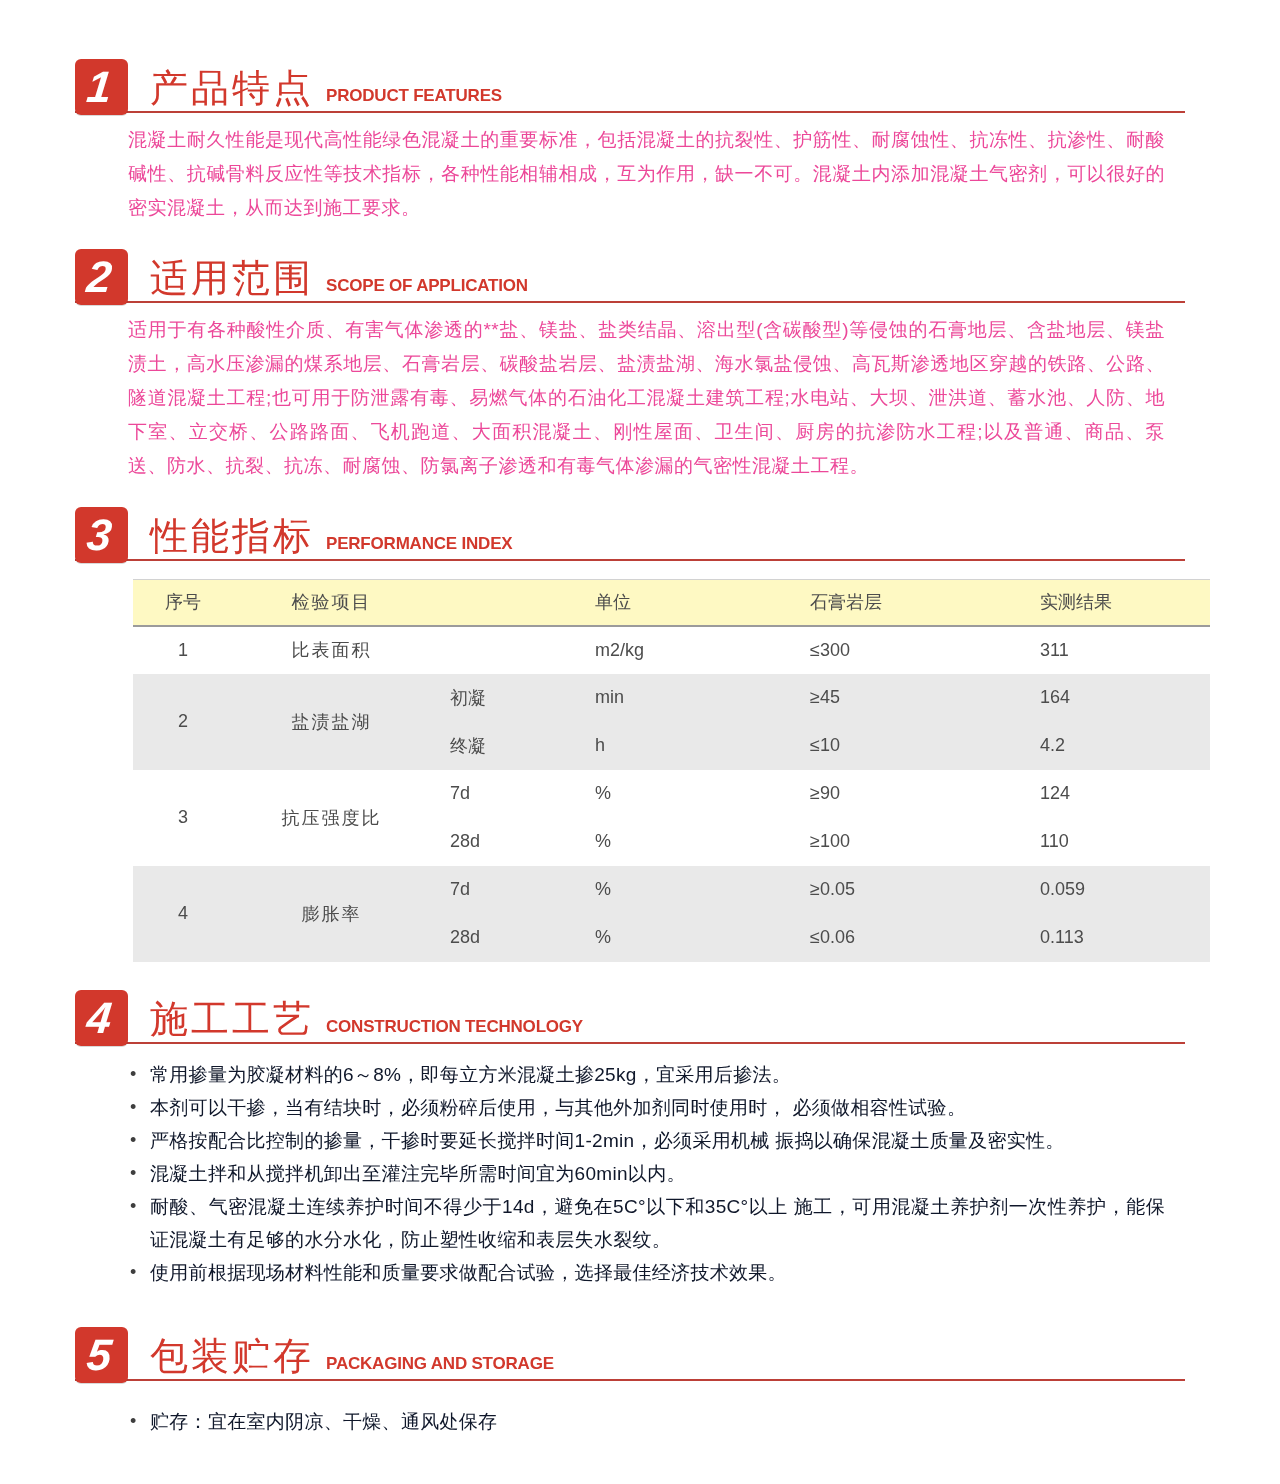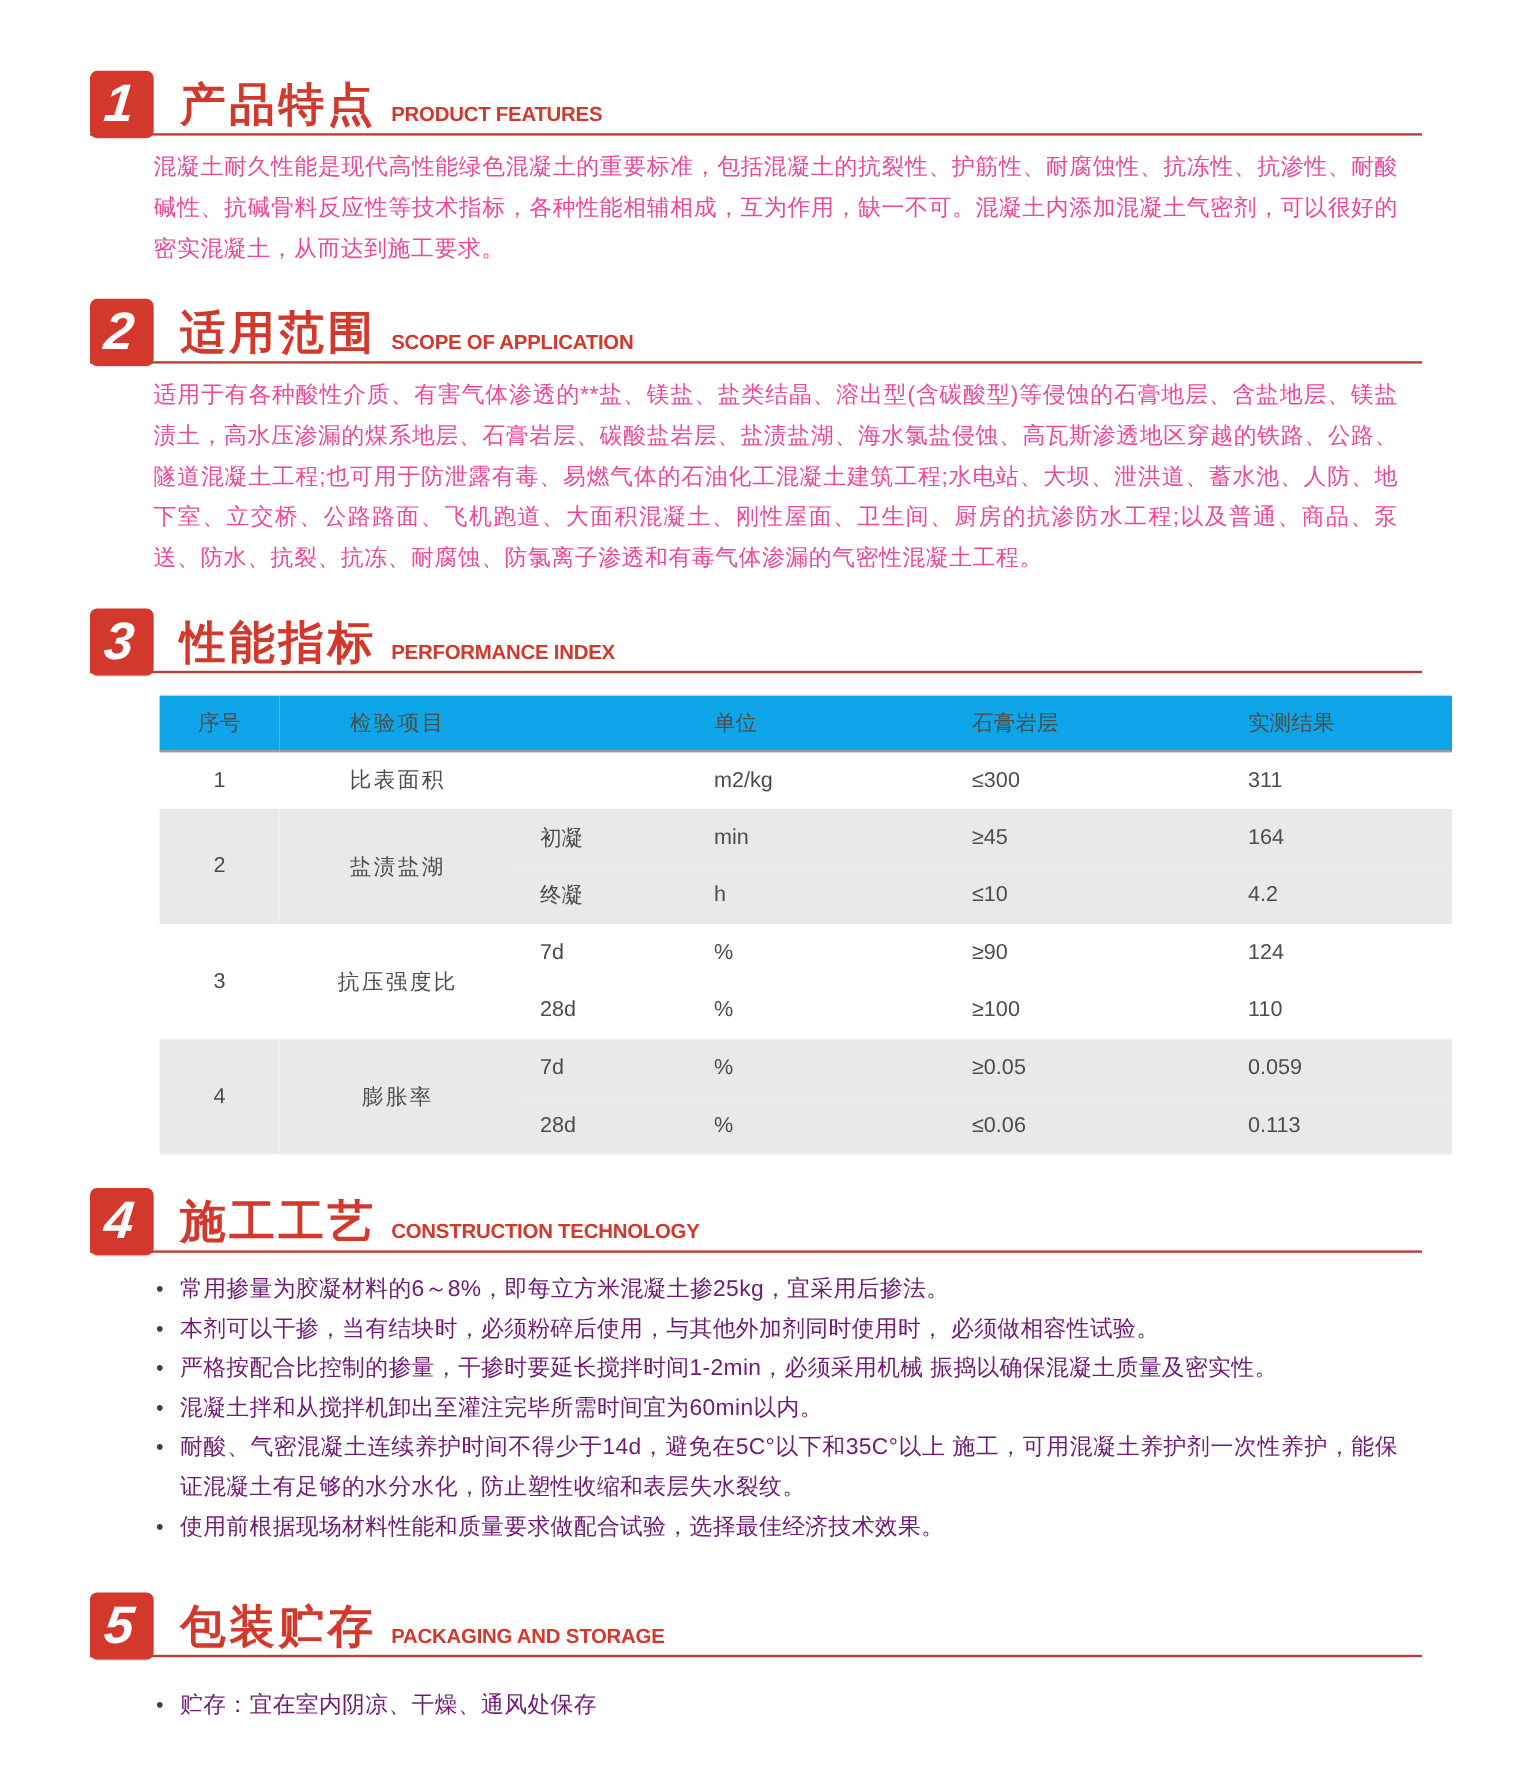--- a/index.html
+++ b/index.html
@@ -32,21 +32,21 @@
     color: #ffffff;
     font-size: 44px; font-weight: 800; font-style: italic;
     position: relative; top: 4px;
     box-shadow: 0 1px 0 rgba(0,0,0,.15);
     flex: 0 0 auto;
   }
   .badge span { transform: skewX(-6deg); line-height: 1; padding-right: 4px;}
   .sec-title {
     color: #d2382c;
     font-size: 38px;
-    font-weight: 700;
+    font-weight: 400;
     letter-spacing: 3px;
     margin-left: 22px;
     line-height: 1;
     padding-bottom: 4px;
   }
   .sec-sub {
     color: #d2382c;
     font-size: 17px;
     font-weight: 700;
     letter-spacing: -0.2px;
@@ -68,21 +68,21 @@
   ul.bullets {
     list-style: none;
     margin: 14px 20px 0 53px;
   }
   ul.bullets li {
     position: relative;
     padding-left: 22px;
     font-size: 19px;
     line-height: 33px;
     text-align: justify;
-    color: #701a75;
+    color: #0f172a;
     letter-spacing: 0.3px;
   }
   ul.bullets li::before {
     content: "•";
     position: absolute;
     left: 2px; top: 0;
     color: #3e3e3e;
     font-size: 18px;
   }
   ul.bullets.loose li { margin-bottom: 8px; }
@@ -94,21 +94,21 @@
     table-layout: fixed;
     font-size: 18px;
     color: #4c4c4c;
   }
   table.perf th, table.perf td {
     font-weight: 400;
     vertical-align: middle;
     text-align: left;
   }
   table.perf thead tr {
-    background: #0ea5e9;
+    background: #fef9c3;
     height: 46px;
     border-top: 1px solid #d2d2d2;
     border-bottom: 2px solid #9b9b9b;
   }
   table.perf tbody tr { height: 48px; }
   table.perf .shaded { background: #e9e9e9; }
   
   .c-no   { text-align: center !important; }
   .c-item { text-align: center !important; letter-spacing: 2px; }
   .c-sub  { padding-left: 20px; }

